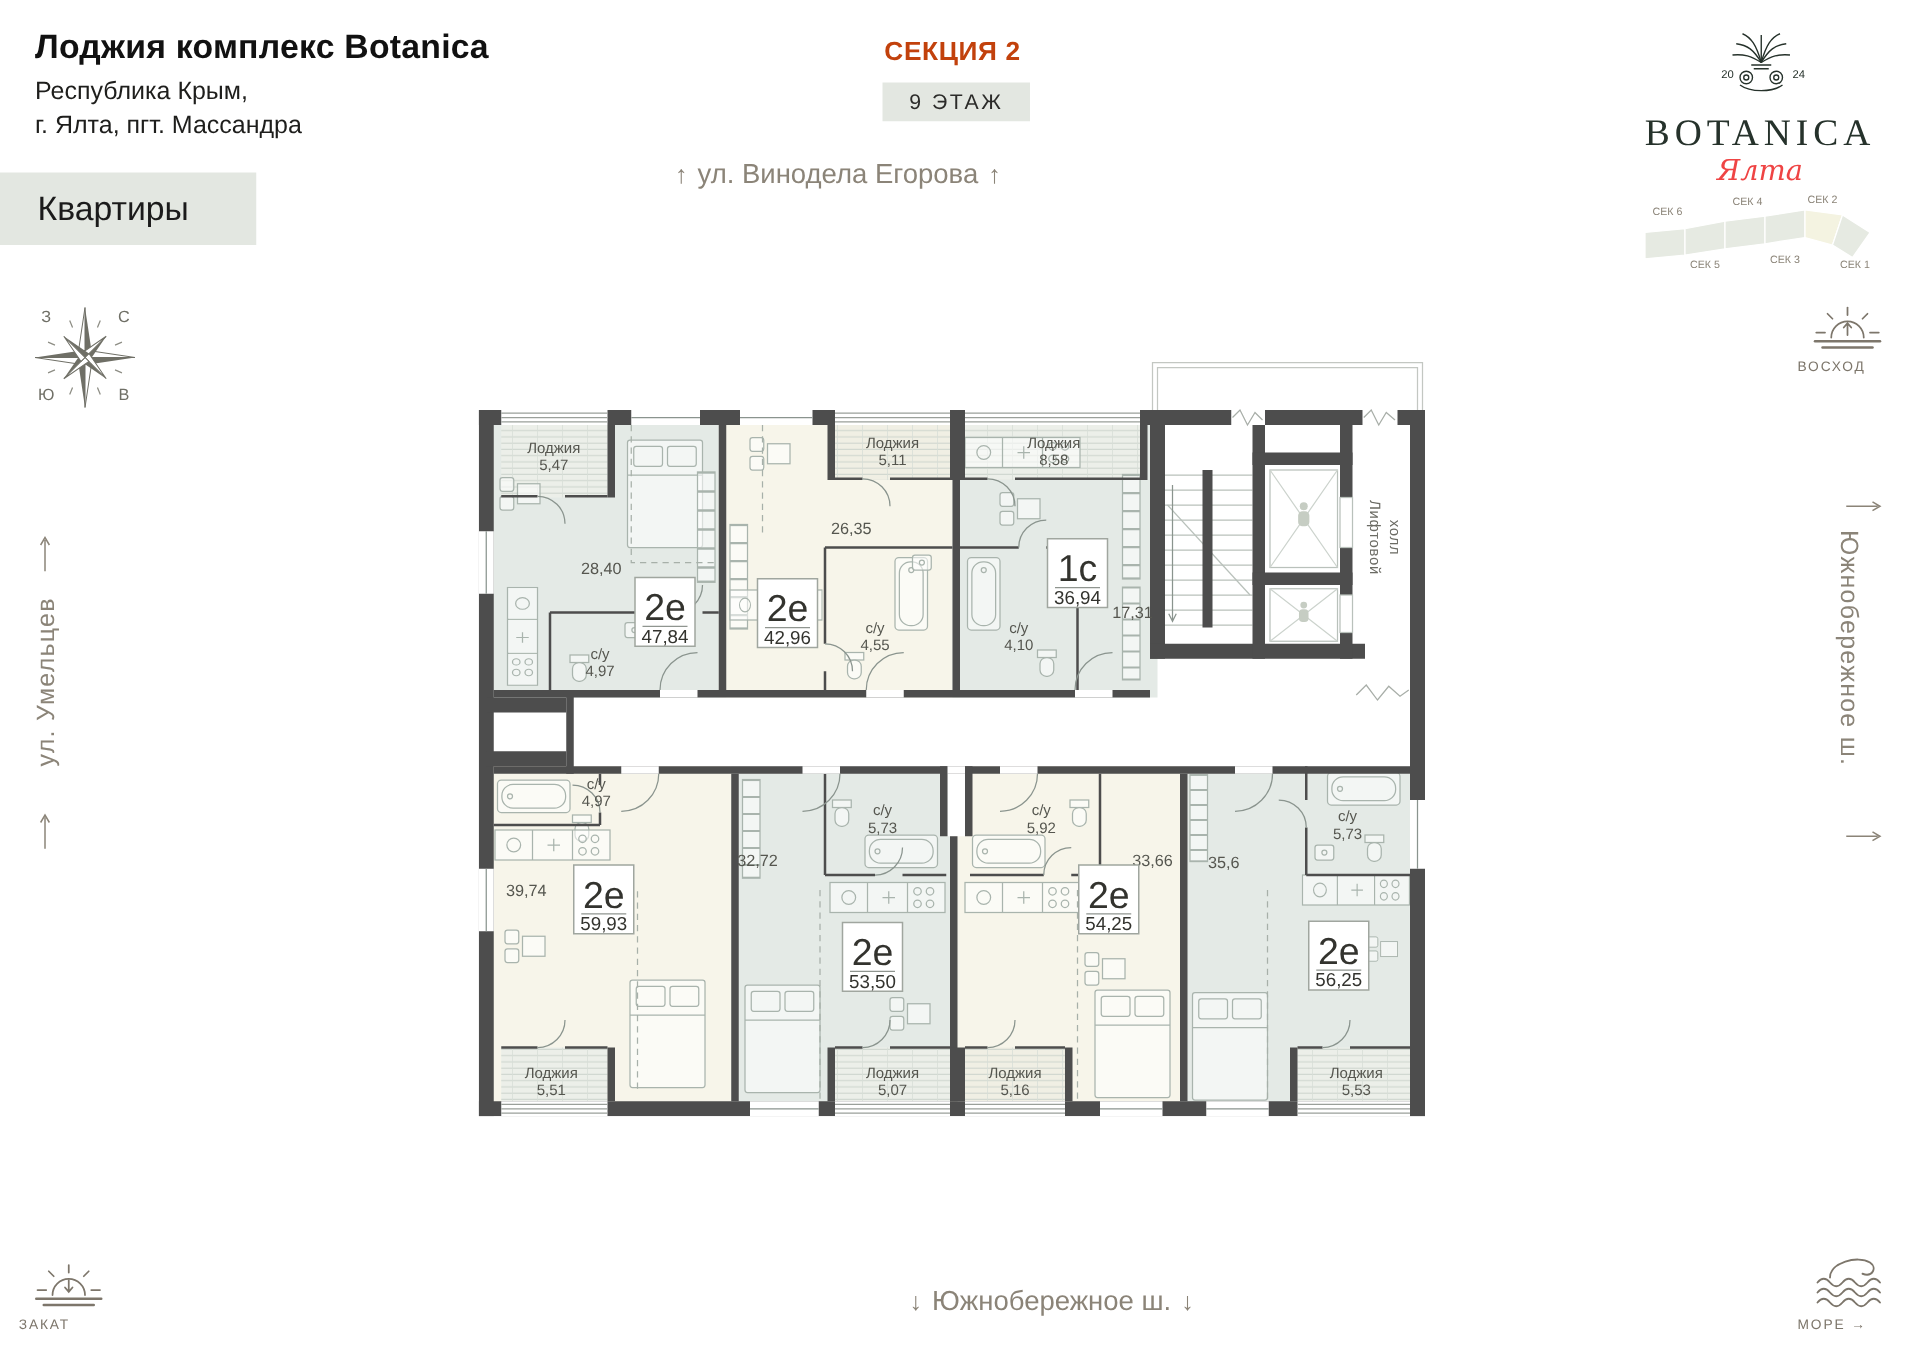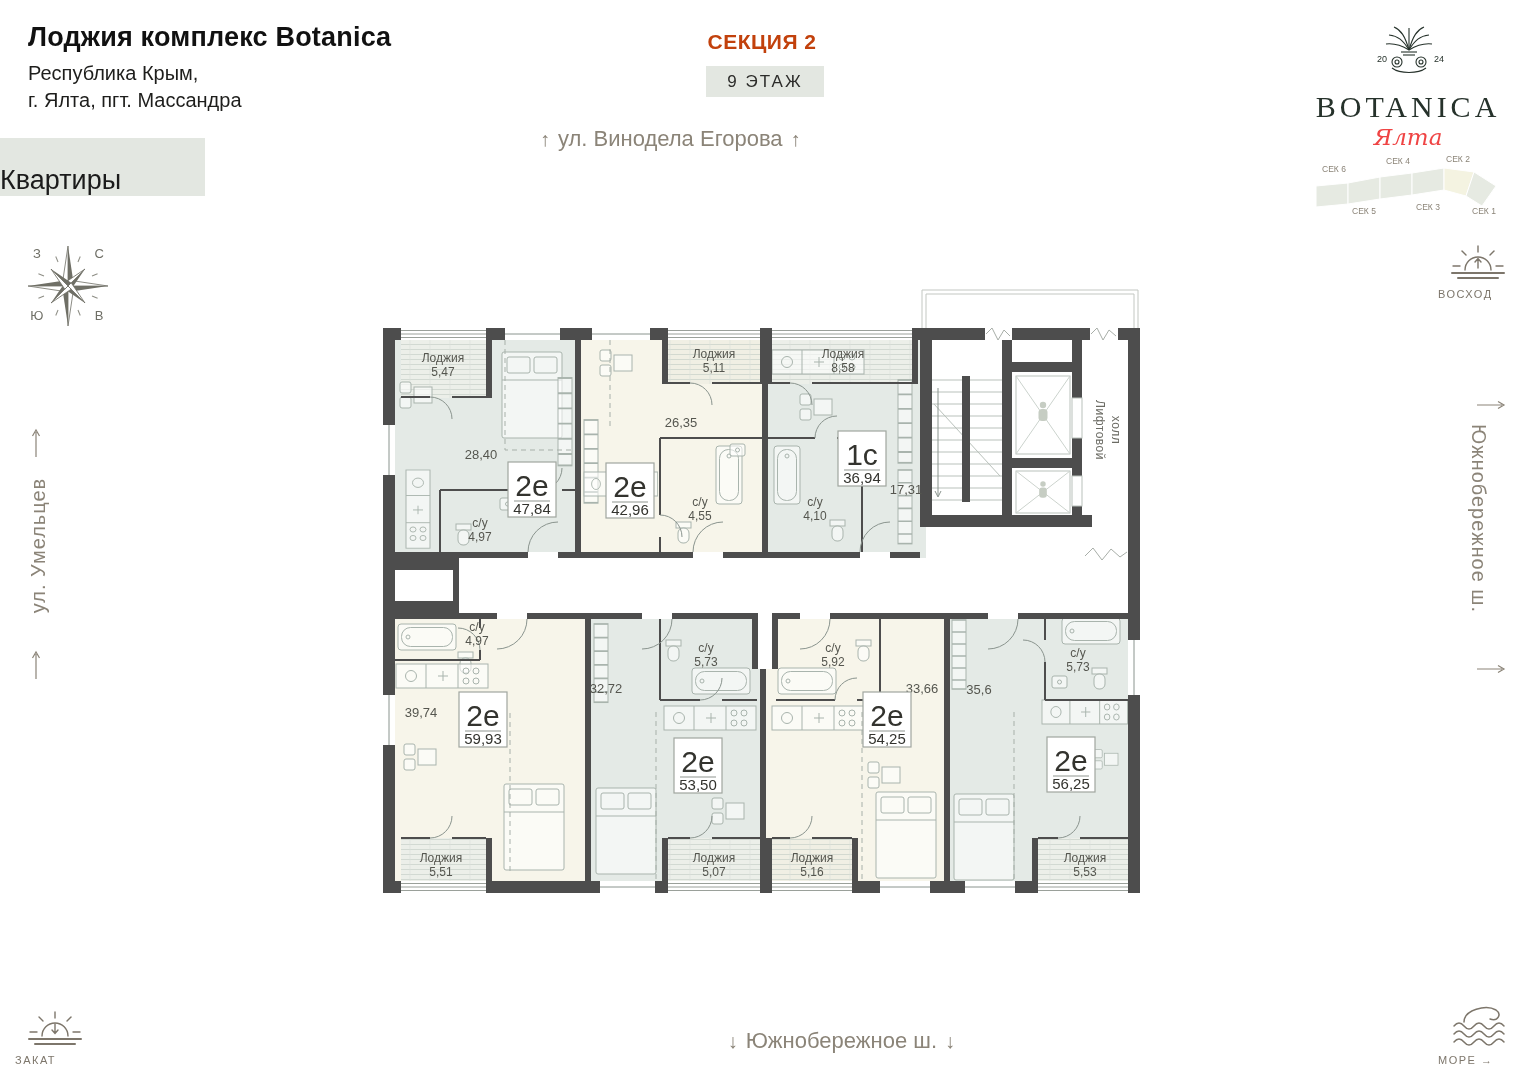--- a/index.html
+++ b/index.html
@@ -5,21 +5,21 @@
   html,body{margin:0;padding:0;}
   body{
     width:1527px;height:1080px;position:relative;background:#ffffff;
     font-family:"Liberation Sans","DejaVu Sans",sans-serif;color:#1d1d1b;overflow:hidden;
   }
   .abs{position:absolute;}
   
   .hdr-title{left:28px;top:22px;font-size:27px;font-weight:bold;letter-spacing:.2px;color:#111;}
   .hdr-addr{left:28px;top:60px;font-size:20px;line-height:27px;color:#1e1e1c;}
   .apartments-btn{left:0;top:138px;width:205px;height:58px;background:#e3e7e1;
-    font-size:27px;color:#1b1b1b;display:flex;align-items:flex-end;box-sizing:border-box;}
+    font-size:27px;color:#1b1b1b;display:flex;align-items:center;padding-left:30px;box-sizing:border-box;}
   
   .section-title{left:612px;top:30px;width:300px;text-align:center;font-size:21px;font-weight:bold;letter-spacing:.5px;color:#c2410c;}
   .floor-badge{left:706px;top:66px;width:118px;height:31px;background:#e3e7e1;display:flex;align-items:center;justify-content:center;
     font-size:17px;letter-spacing:2px;color:#2c2c2a;}
   .street-top{left:532px;top:126px;width:460px;font-size:22px;color:#8b8478;}
   .street-top .arr{font-size:20px;color:#8b8478;padding:0 8px;}
   
   .brand-name{left:1313px;top:90px;width:190px;text-align:center;font-family:"Liberation Serif","DejaVu Serif",serif;
     font-size:30px;letter-spacing:4px;color:#26322b;}
   .brand-script{left:1313px;top:124px;width:190px;text-align:center;font-family:"DejaVu Serif","Liberation Serif",serif;

